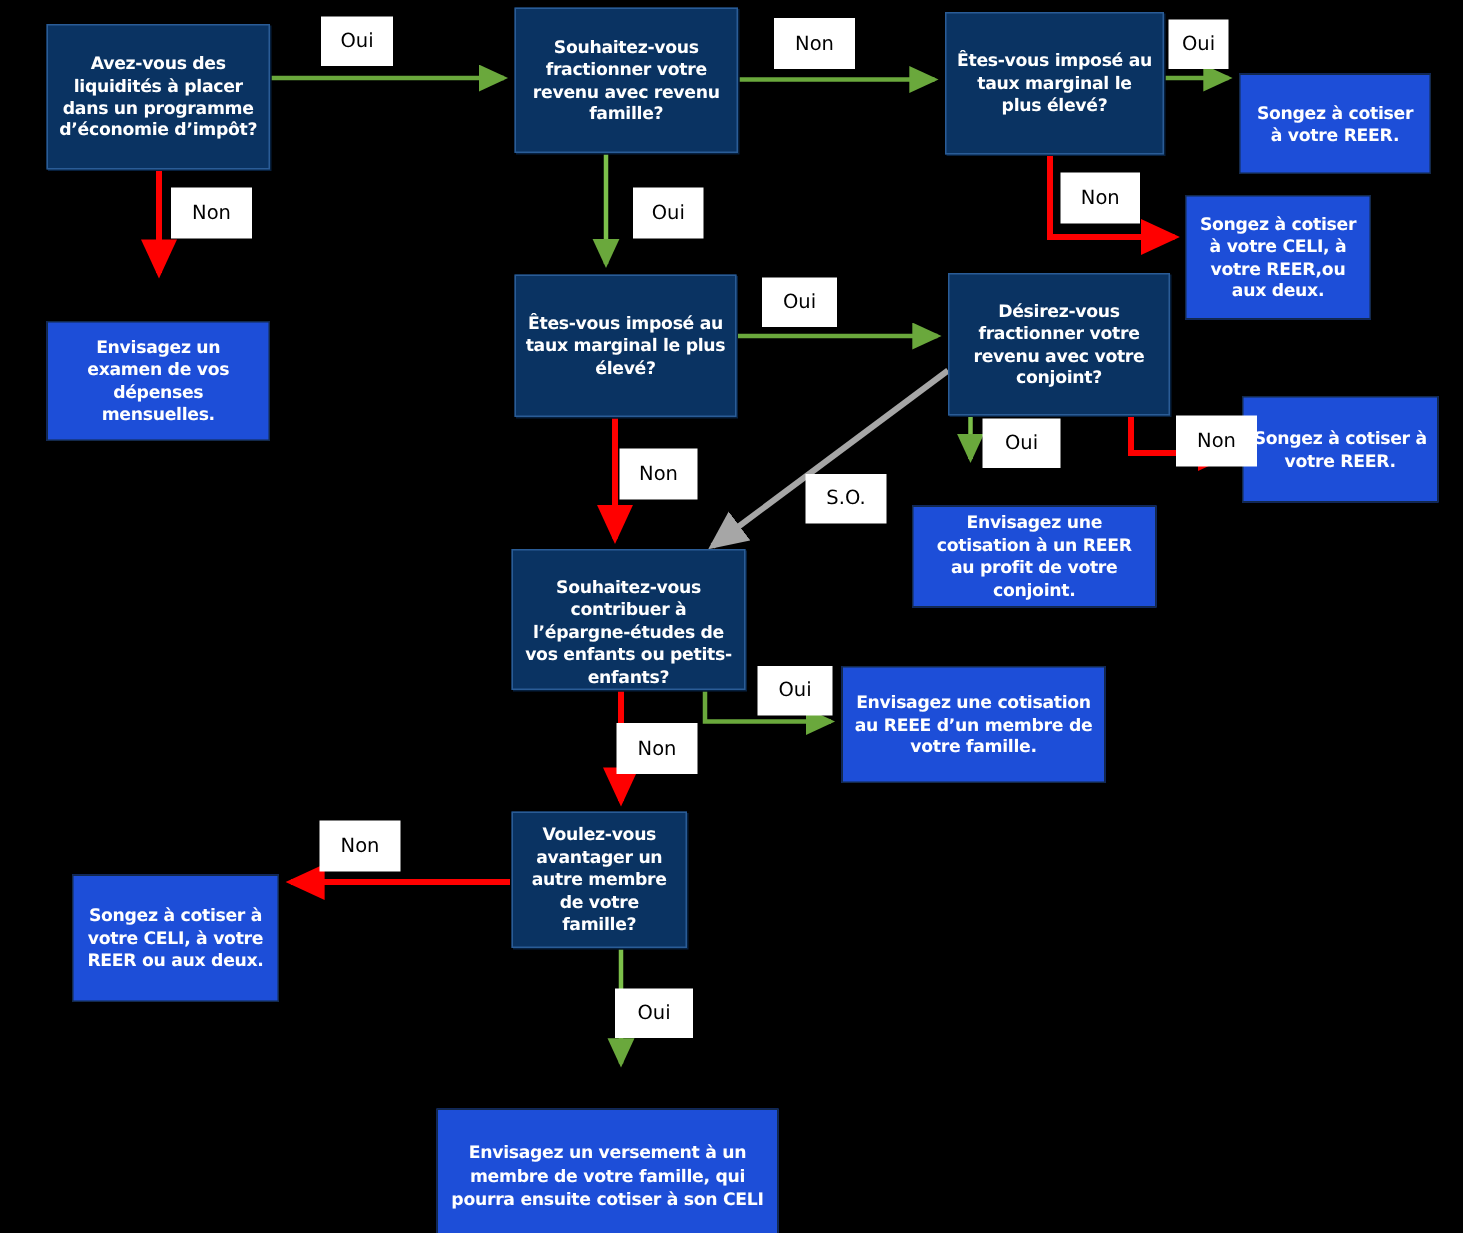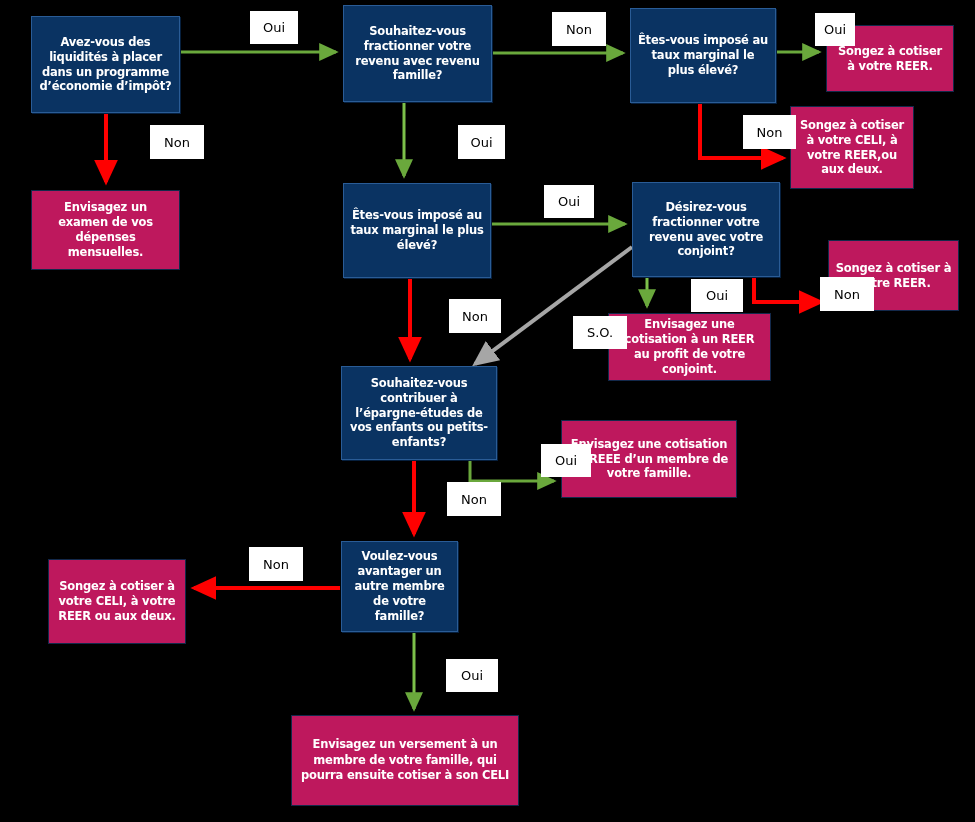--- a/index.html
+++ b/index.html
@@ -7,27 +7,27 @@
        font-family:"DejaVu Sans","Liberation Sans",sans-serif;}
   #stage{position:relative;width:975px;height:822px;background:#000;}
 
   
   .node{position:absolute;box-sizing:border-box;display:flex;align-items:center;
         justify-content:center;text-align:center;color:#ffffff;font-weight:bold;
         letter-spacing:-0.2px;}
   .node .tx{display:block;width:100%;padding:0 6px;}
   .decision{background:#0a3362;border:1px solid #2a5c96;
             box-shadow:1px 1px 0 #061f3d;}
-  .action{background:#be185d;border:1px solid #13294b;}
+  .action{background:#1d4ed8;border:1px solid #13294b;margin-top:24px;}
 
   
   .elabel{position:absolute;background:#ffffff;color:#000000;
           font-weight:normal;display:flex;align-items:center;
           justify-content:center;box-sizing:border-box;
-          font-family:"DejaVu Sans","Liberation Sans",sans-serif;margin-left:36px;}
+          font-family:"DejaVu Sans","Liberation Sans",sans-serif;}
 
   
   #wires{position:absolute;left:0;top:0;width:975px;height:822px;}
 </style>
 </head>
 <body>
 
 <div id="stage">
 
   <svg id="wires" viewBox="0 0 975 822" xmlns="http://www.w3.org/2000/svg">
@@ -107,21 +107,21 @@
   </div>
 
   <div class="node action" style="left:828px;top:240px;width:131px;height:71px;font-size:11.5px;line-height:1.30;">
     <span class="tx">Songez à cotiser à votre REER.</span>
   </div>
 
   <div class="node action" style="left:608px;top:313px;width:163px;height:68px;font-size:11.5px;line-height:1.30;">
     <span class="tx">Envisagez une cotisation à un REER au profit de votre conjoint.</span>
   </div>
 
-  <div class="node decision" style="left:341px;top:366px;width:156px;height:94px;font-size:11.5px;line-height:1.30;">
+  <div class="node decision" style="left:341px;top:366px;width:156px;height:94px;font-size:11.5px;line-height:1.30;align-items:flex-end;">
     <span class="tx">Souhaitez-vous contribuer à l’épargne-études de vos enfants ou petits-enfants?</span>
   </div>
 
   <div class="node action" style="left:561px;top:420px;width:176px;height:78px;font-size:11.5px;line-height:1.30;">
     <span class="tx">Envisagez une cotisation au REEE d’un membre de votre famille.</span>
   </div>
 
   <div class="node decision" style="left:341px;top:541px;width:117px;height:91px;font-size:11.5px;line-height:1.30;">
     <span class="tx">Voulez-vous avantager un autre membre de votre famille?</span>
   </div>

